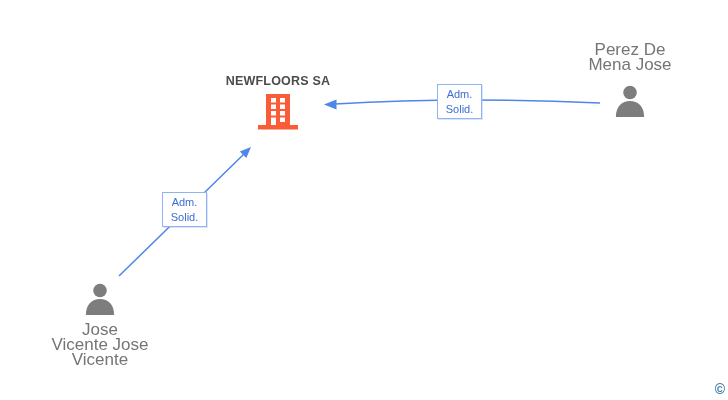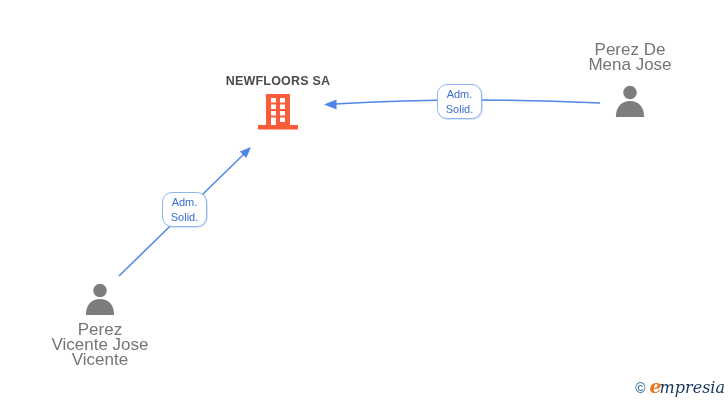--- a/index.html
+++ b/index.html
@@ -48,21 +48,21 @@
   .person-node-right .person-name { margin-bottom: 13px; }
   .person-node-left  .person-name { margin-top: 7px; }
   .person-icon-wrap { line-height: 0; }
   .rel-label {
     position: absolute;
     box-sizing: border-box;
     width: 45px;
     height: 35px;
     background: #ffffff;
     border: 1.5px solid #8fb4f2;
-    border-radius: 10px;
+    border-radius: 0;
     box-shadow: 1px 1px 0 rgba(143,180,242,0.35);
     display: flex;
     flex-direction: column;
     align-items: center;
     justify-content: center;
     font-size: 11px;
     line-height: 14.5px;
     color: #3d6ed1;
   }
   .rel-label-right { left: 437px; top: 84px; }
@@ -140,33 +140,32 @@
   </div>
 
   <div class="node person-node-left">
     <div class="person-icon-wrap">
       <svg width="34" height="32" viewBox="0 0 36 34" xmlns="http://www.w3.org/2000/svg">
         <circle cx="18" cy="8" r="7.2" fill="#7d7d7d"></circle>
         <path d="M3,34 C3,22.5 9.5,17 18,17 C26.5,17 33,22.5 33,34 Z" fill="#7d7d7d"></path>
       </svg>
     </div>
     <div class="person-name">
-      <div>Perez</div>
+      <div>Jose</div>
       <div>Vicente Jose</div>
       <div>Vicente</div>
     </div>
   </div>
 
   <div class="rel-label rel-label-right">
     <div>Adm.</div>
     <div>Solid.</div>
   </div>
   <div class="rel-label rel-label-left">
     <div>Adm.</div>
     <div>Solid.</div>
   </div>
 
   <div class="brand">
     <span class="copy">©</span>
-    <span class="word"><span class="initial">e</span><span class="rest">mpresia</span></span>
   </div>
 
 </div>
 
 </body></html>

